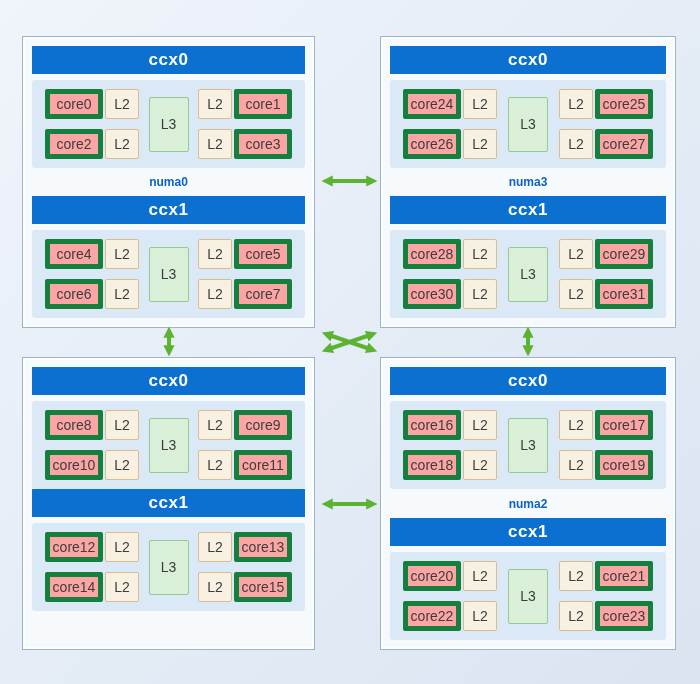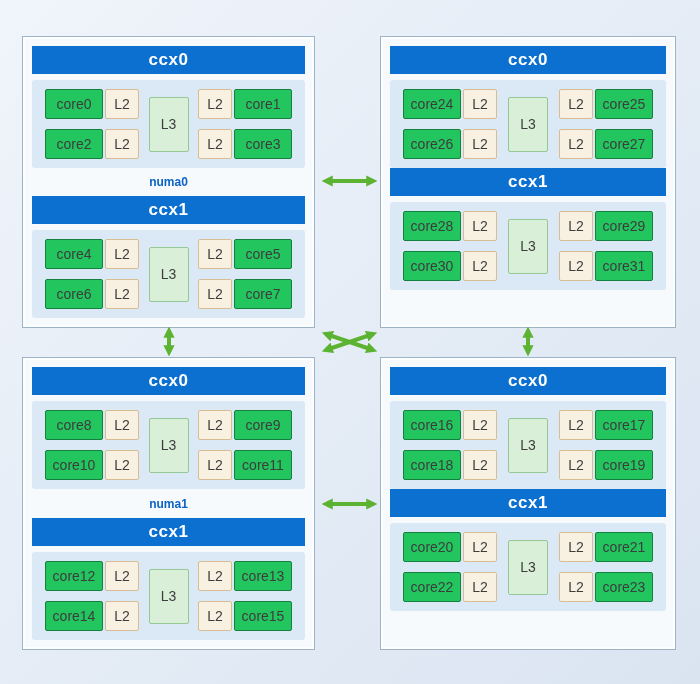--- a/index.html
+++ b/index.html
@@ -68,21 +68,21 @@
 
   .cbox {
     height: 30px;
     display: flex;
     align-items: center;
     justify-content: center;
     font-size: 14px;
     color: #3d3d3d;
     border-radius: 2px;
   }
-  .core { width: 58px; background: #22c55e; border: 1px solid #15803d; }
+  .core { width: 58px; background: #fca5a5; border: 5px solid #15803d; }
   .l2   { width: 34px; background: #f8f1e2; border: 1px solid #d8bd93; }
   .l3 {
     width: 40px; height: 55px;
     background: #d9efd7; border: 1px solid #96c896;
     display: flex; align-items: center; justify-content: center;
     font-size: 14px; color: #3d3d3d; border-radius: 2px;
   }
 
   svg.links { position: absolute; left: 0; top: 0; pointer-events: none; }
 </style>
@@ -161,20 +161,21 @@
         <div class="pair">
           <div class="cbox l2">L2</div>
           <div class="cbox core">core25</div>
         </div>
         <div class="pair">
           <div class="cbox l2">L2</div>
           <div class="cbox core">core27</div>
         </div>
       </div>
     </div>
+    <div class="numa-label">numa3</div>
     <div class="ccx-header">ccx1</div>
     <div class="panel">
       <div class="col">
         <div class="pair">
           <div class="cbox core">core28</div>
           <div class="cbox l2">L2</div>
         </div>
         <div class="pair">
           <div class="cbox core">core30</div>
           <div class="cbox l2">L2</div>
@@ -212,21 +213,20 @@
         <div class="pair">
           <div class="cbox l2">L2</div>
           <div class="cbox core">core9</div>
         </div>
         <div class="pair">
           <div class="cbox l2">L2</div>
           <div class="cbox core">core11</div>
         </div>
       </div>
     </div>
-    <div class="numa-label">numa1</div>
     <div class="ccx-header">ccx1</div>
     <div class="panel">
       <div class="col">
         <div class="pair">
           <div class="cbox core">core12</div>
           <div class="cbox l2">L2</div>
         </div>
         <div class="pair">
           <div class="cbox core">core14</div>
           <div class="cbox l2">L2</div>
@@ -264,20 +264,21 @@
         <div class="pair">
           <div class="cbox l2">L2</div>
           <div class="cbox core">core17</div>
         </div>
         <div class="pair">
           <div class="cbox l2">L2</div>
           <div class="cbox core">core19</div>
         </div>
       </div>
     </div>
+    <div class="numa-label">numa2</div>
     <div class="ccx-header">ccx1</div>
     <div class="panel">
       <div class="col">
         <div class="pair">
           <div class="cbox core">core20</div>
           <div class="cbox l2">L2</div>
         </div>
         <div class="pair">
           <div class="cbox core">core22</div>
           <div class="cbox l2">L2</div>

